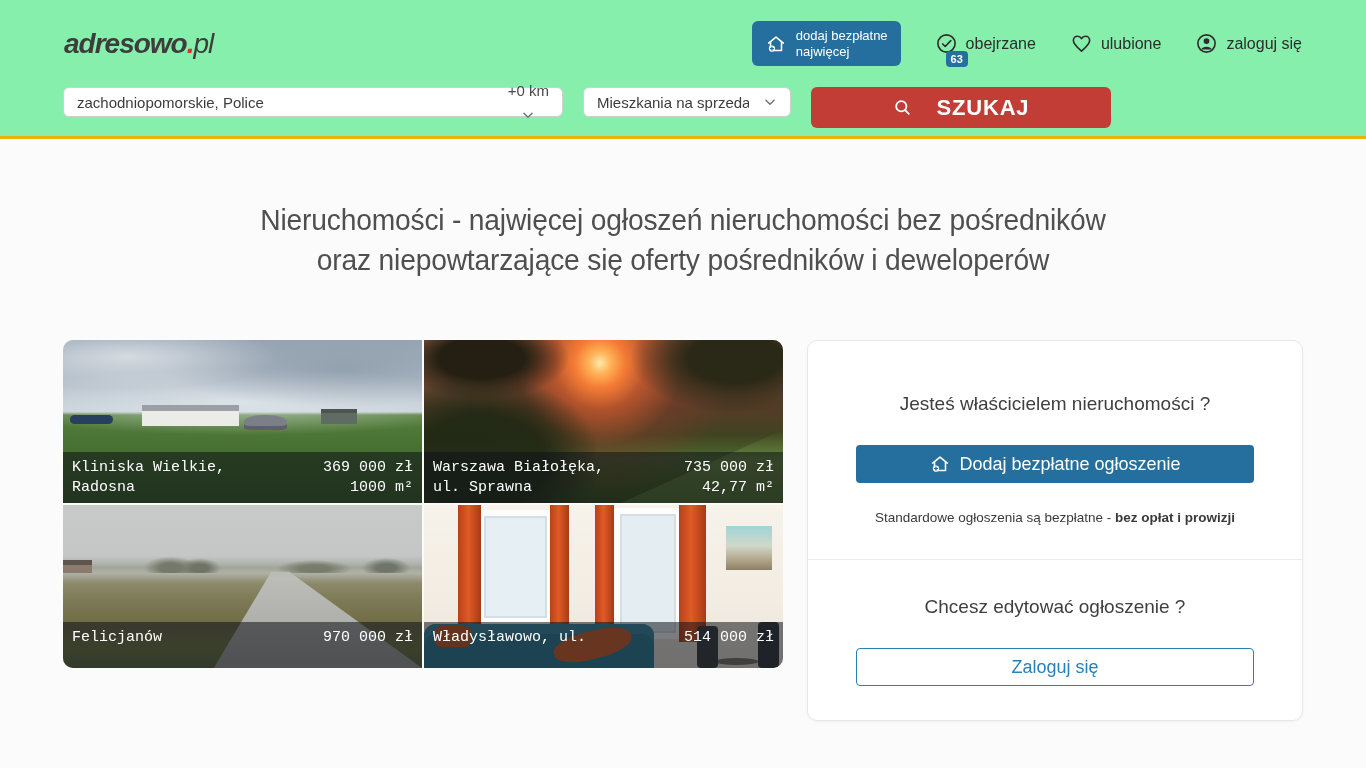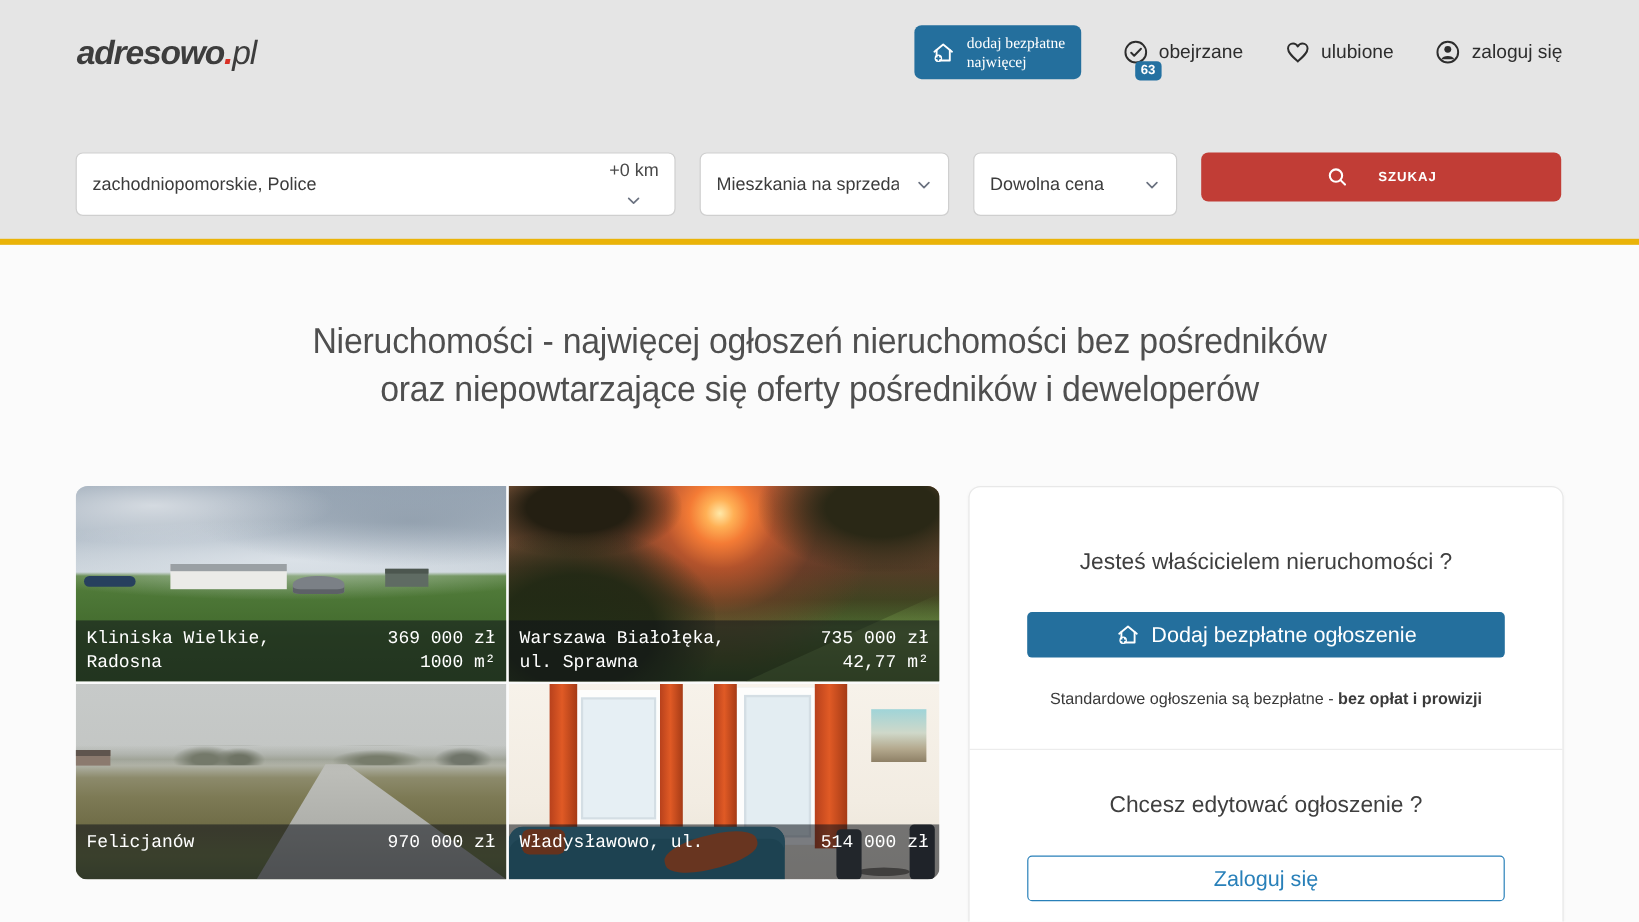--- a/index.html
+++ b/index.html
@@ -1,46 +1,46 @@
 <!DOCTYPE html>
 <html lang="pl" style="--blue: #246f9d; --red: #c13d36; --badge: #2471a1;"><head>
 <meta charset="utf-8">
 <style>
   * { margin:0; padding:0; box-sizing:border-box; }
   html,body { width:1366px; height:768px; overflow:hidden; background:#fbfbfb;
     font-family:"Liberation Sans","DejaVu Sans",sans-serif; color:#2f2f2f; }
 
   
-  .header { background:#e5e5e5; border-bottom:5px solid #eab308; padding-bottom:19px; }
+  .header { background:#86efac; border-bottom:3px solid #eab308; padding-bottom:19px; }
   .header-top { height:87px; display:flex; align-items:center; justify-content:space-between; padding:0 64px; }
   .logo { font-style:italic; font-size:28px; letter-spacing:-1px; color:#3d3d3d; cursor:pointer; white-space:nowrap; }
   .logo .l-main { font-weight:800; }
   .logo .l-dot { color:#d93025; font-weight:800; }
   .logo .l-tld { font-weight:400; }
   .header-right { display:flex; align-items:center; gap:34px; }
   .btn-add-sm { display:flex; align-items:center; gap:9px; background:var(--blue,#246f9d); color:#fff;
     border:none; border-radius:6px; padding:7px 13px; font-size:13px; line-height:1.2; text-align:left; cursor:pointer;
-    font-family:Liberation Serif, serif; }
+    font-family:Liberation Sans, sans-serif; }
   .nav-item { display:flex; align-items:center; gap:8px; font-size:16px; color:#2d2d2d; cursor:pointer; }
   .icon-wrap { position:relative; display:flex; }
   .badge { position:absolute; top:-9px; left:11px; background:var(--badge,#2471a1); color:#fff; font-size:11px;
     font-weight:700; padding:1px 5px; border-radius:4px; line-height:1.3;margin-top:28px; }
 
   
-  .search-row { display:flex; gap:20px; padding:0 63px; height:53px;margin-top:40px; }
+  .search-row { display:flex; gap:20px; padding:0 63px; height:30px; }
   .field { background:#fff; border:1px solid #cfcfcf; border-radius:6px; display:flex; align-items:center;
     padding:0 13px; font-size:15px; color:#3c3c3c; cursor:pointer; }
   .field-location { width:500px; justify-content:space-between; }
   .radius-group { display:flex; align-items:center; gap:9px; color:#4a4a4a;flex-direction:column; }
   .field-select { justify-content:space-between; }
   .field-category { width:208px; }
   .field-price { width:170px; }
   .clip-text { white-space:nowrap; overflow:hidden; max-width:152px; }
   .btn-search { width:300px; height:41px; background:var(--red,#c13d36); border:none; border-radius:6px; color:#fff;
-    font-size:11px; font-weight:700; letter-spacing:.8px; display:flex; align-items:center; justify-content:center;
+    font-size:22px; font-weight:700; letter-spacing:.8px; display:flex; align-items:center; justify-content:center;
     gap:25px; cursor:pointer; font-family:inherit;text-align:center; }
 
   
   .hero-title { text-align:center; font-weight:400; color:#4f4f4f; font-size:30px; line-height:40px;
     margin:61px 0 60px; transform:scaleX(.94); letter-spacing:-.2px; }
 
   
   .main-row { display:flex; padding:0 63px; gap:24px; align-items:flex-start; }
 
   
@@ -191,28 +191,20 @@
       </span>
     </div>
     <div class="field field-select field-category">
       <span class="clip-text">Mieszkania na sprzedaż</span>
       <span>
         <svg width="14" height="14" viewBox="0 0 24 24" fill="none" stroke="#6b7280" stroke-width="2.4" stroke-linecap="round" stroke-linejoin="round">
             <path d="M5 9 l7 7 7-7"></path>
           </svg>
       </span>
     </div>
-    <div class="field field-select field-price">
-      <span>Dowolna cena</span>
-      <span>
-        <svg width="14" height="14" viewBox="0 0 24 24" fill="none" stroke="#6b7280" stroke-width="2.4" stroke-linecap="round" stroke-linejoin="round">
-            <path d="M5 9 l7 7 7-7"></path>
-          </svg>
-      </span>
-    </div>
     <button class="btn-search">
       <span>
         <svg width="19" height="19" viewBox="0 0 24 24" fill="none" stroke="#fff" stroke-width="2.2" stroke-linecap="round">
             <circle cx="10.5" cy="10.5" r="6.5"></circle>
             <path d="M15.3 15.3 L20 20"></path>
           </svg>
       </span>
       <span>SZUKAJ</span>
     </button>
   </div>

